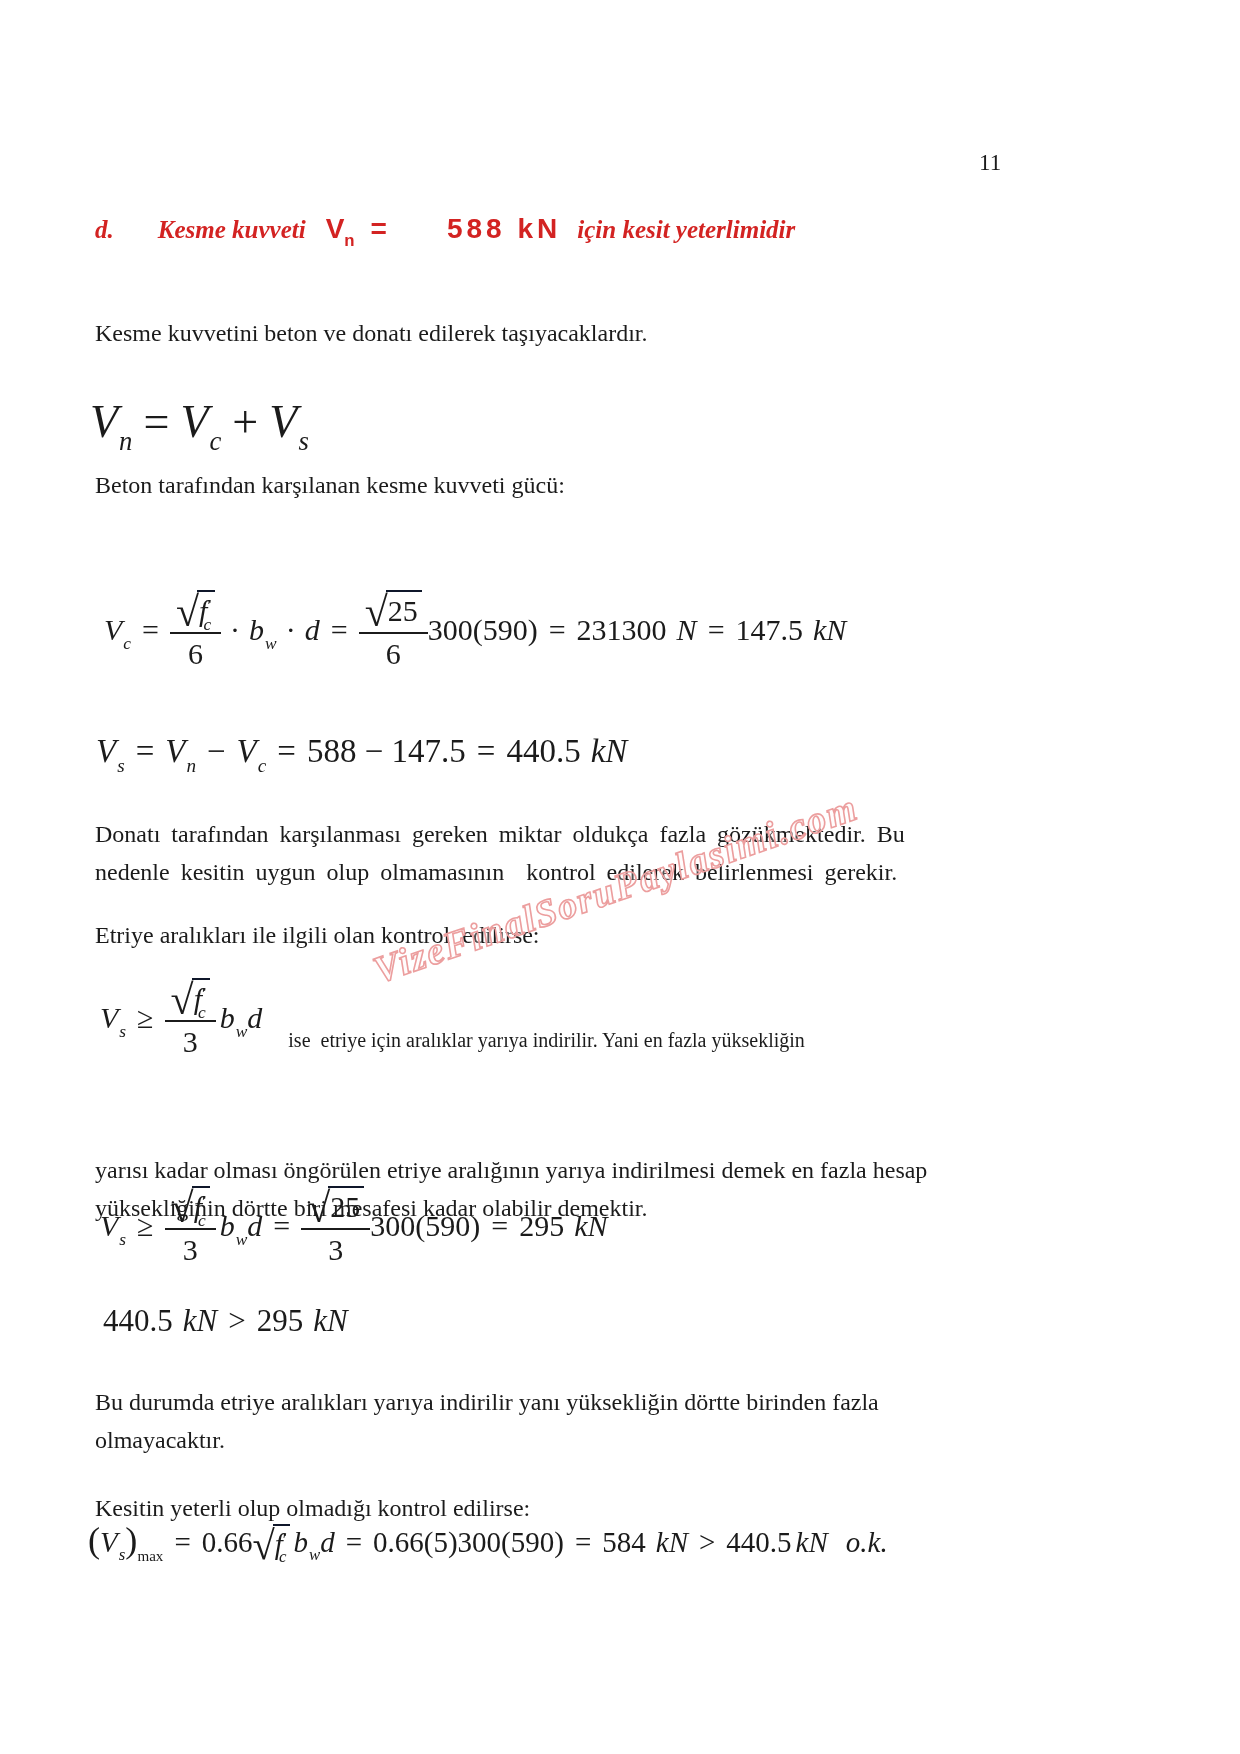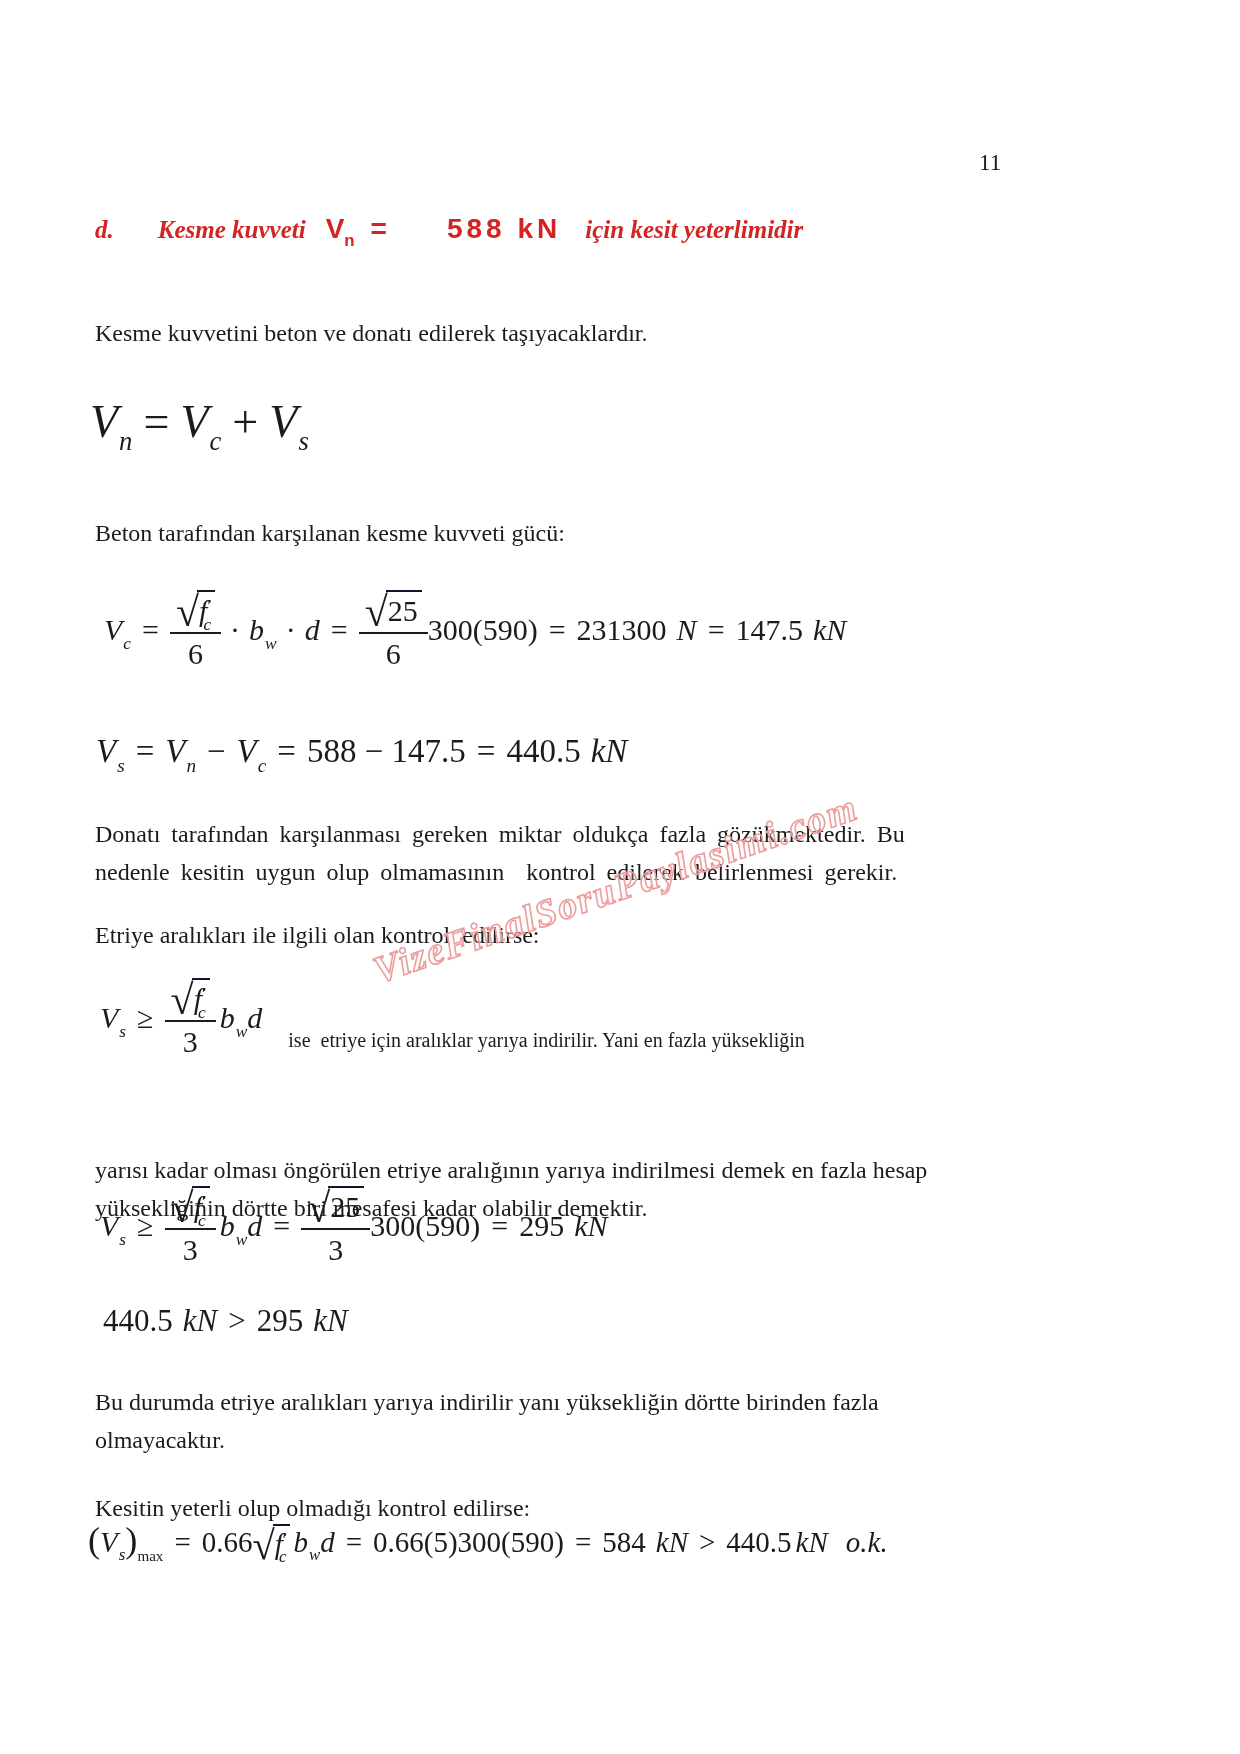--- a/index.html
+++ b/index.html
@@ -56,34 +56,34 @@
 <div class="page">
 
   <div class="abs page-number" style="left:979px;top:150px;">11</div>
 
   <div class="abs heading" style="left:95px;top:213px;">
     <span class="h-serif" style="margin-right:44px;">d.</span>
     <span class="h-serif">Kesme kuvveti</span>
     <span class="h-sans" style="margin-left:20px;"><span>V</span><span class="h-sub">n</span></span>
     <span class="h-sans h-eq">=</span>
     <span class="h-sans h-val">588 kN</span>
-    <span class="h-serif" style="margin-left:24px;">için kesit yeterlimidir</span>
+    <span class="h-serif" style="margin-left:16px;">için kesit yeterlimidir</span>
   </div>
 
   <div class="abs body-text" style="left:95px;top:314px;">Kesme kuvvetini beton ve donatı edilerek taşıyacaklardır.</div>
 
   <div class="abs eq eq-base" style="left:90px;top:396px;font-size:46px;">
     <span><span class="mi">V</span><span class="sub">n</span></span>
     <span class="mo">=</span>
     <span><span class="mi">V</span><span class="sub">c</span></span>
     <span class="mo">+</span>
     <span><span class="mi">V</span><span class="sub">s</span></span>
   </div>
 
-  <div class="abs body-text" style="left:95px;top:514px;">Beton tarafından karşılanan kesme kuvveti gücü:</div>
+  <div class="abs body-text" style="left:95px;top:466px;">Beton tarafından karşılanan kesme kuvveti gücü:</div>
 
   <div class="abs eq" style="left:104px;top:590px;font-size:30px;">
     <span><span class="mi">V</span><span class="sub">c</span></span>
     <span class="mo">=</span>
     <span class="frac">
       <span class="num"><span class="sqrt"><span class="radsym">√</span><span class="radbody"><span class="mi">f</span><span class="sup">′</span><span class="sub subtight">c</span></span></span></span>
       <span class="den mn">6</span>
     </span>
     <span class="mo dot">·</span>
     <span><span class="mi">b</span><span class="sub">w</span></span>

